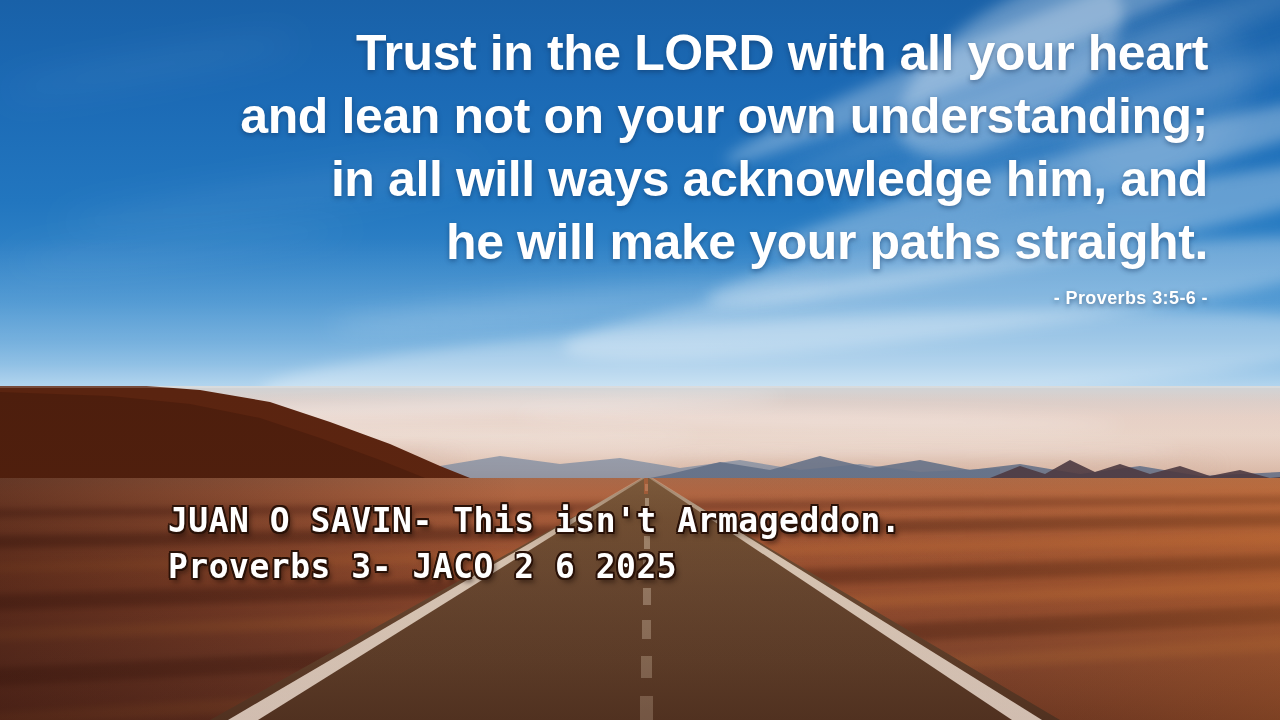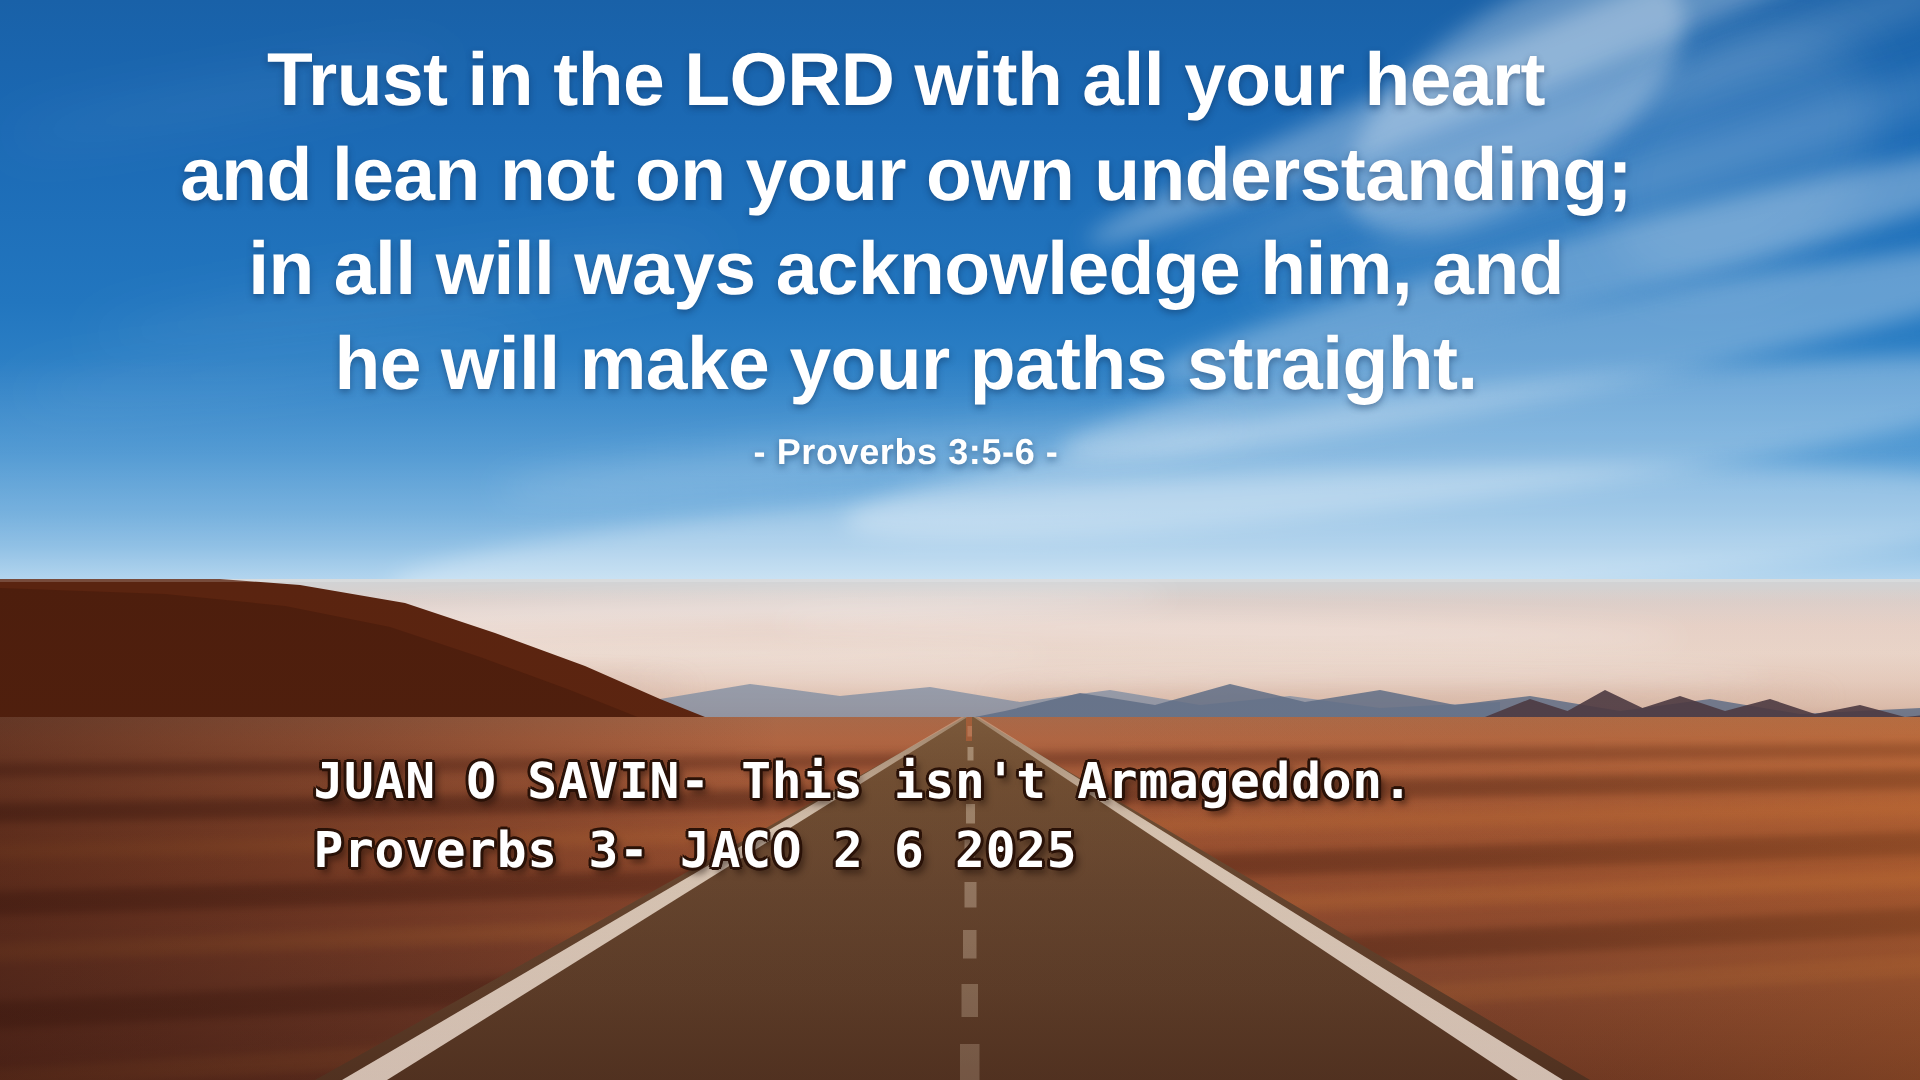--- a/index.html
+++ b/index.html
@@ -69,39 +69,39 @@
     width: 1280px; height: 150px;
     background: linear-gradient(to bottom, rgba(255,255,255,0) 0%, rgba(255,255,255,0.22) 70%, rgba(255,255,255,0.42) 100%);
     pointer-events: none;
   }
 
   
   .verse-block {
     position: absolute;
     left: 0; top: 22px;
     width: 1208px;
-    text-align: center;
+    text-align: right;
     z-index: 6;
   }
   .verse-line {
     color: #ffffff;
     font-family: "Liberation Sans", sans-serif;
     font-weight: 700;
     font-size: 50px;
     line-height: 63px;
     letter-spacing: -0.4px;
     white-space: nowrap;
     text-shadow: 0 2px 5px rgba(10,40,80,0.45);
   }
   .verse-ref {
     margin-top: 14px;
     color: #ffffff;
     font-family: "Liberation Sans", sans-serif;
     font-weight: 700;
-    font-size: 24px;
+    font-size: 18px;
     letter-spacing: 0.4px;
     text-shadow: 0 2px 5px rgba(10,40,80,0.5);
   }
 
   
   .photo-panel {
     position: absolute;
     left: 0; top: 386px;
     width: 1280px;
     height: 334px;
@@ -240,21 +240,20 @@
     text-shadow:
       -1.6px -1.6px 0 #2a1208,
        1.6px -1.6px 0 #2a1208,
       -1.6px  1.6px 0 #2a1208,
        1.6px  1.6px 0 #2a1208,
       -2px 0 0 #2a1208,
        2px 0 0 #2a1208,
        0 -2px 0 #2a1208,
        0  2px 0 #2a1208,
        3px 4px 5px rgba(20,8,4,0.55);
-    margin-left: 41px;
   }
 
   
   .seam {
     position: absolute;
     left: 0; top: 386px;
     width: 1280px; height: 2px;
     background: rgba(255,255,255,0.18);
     z-index: 7;
     pointer-events: none;

